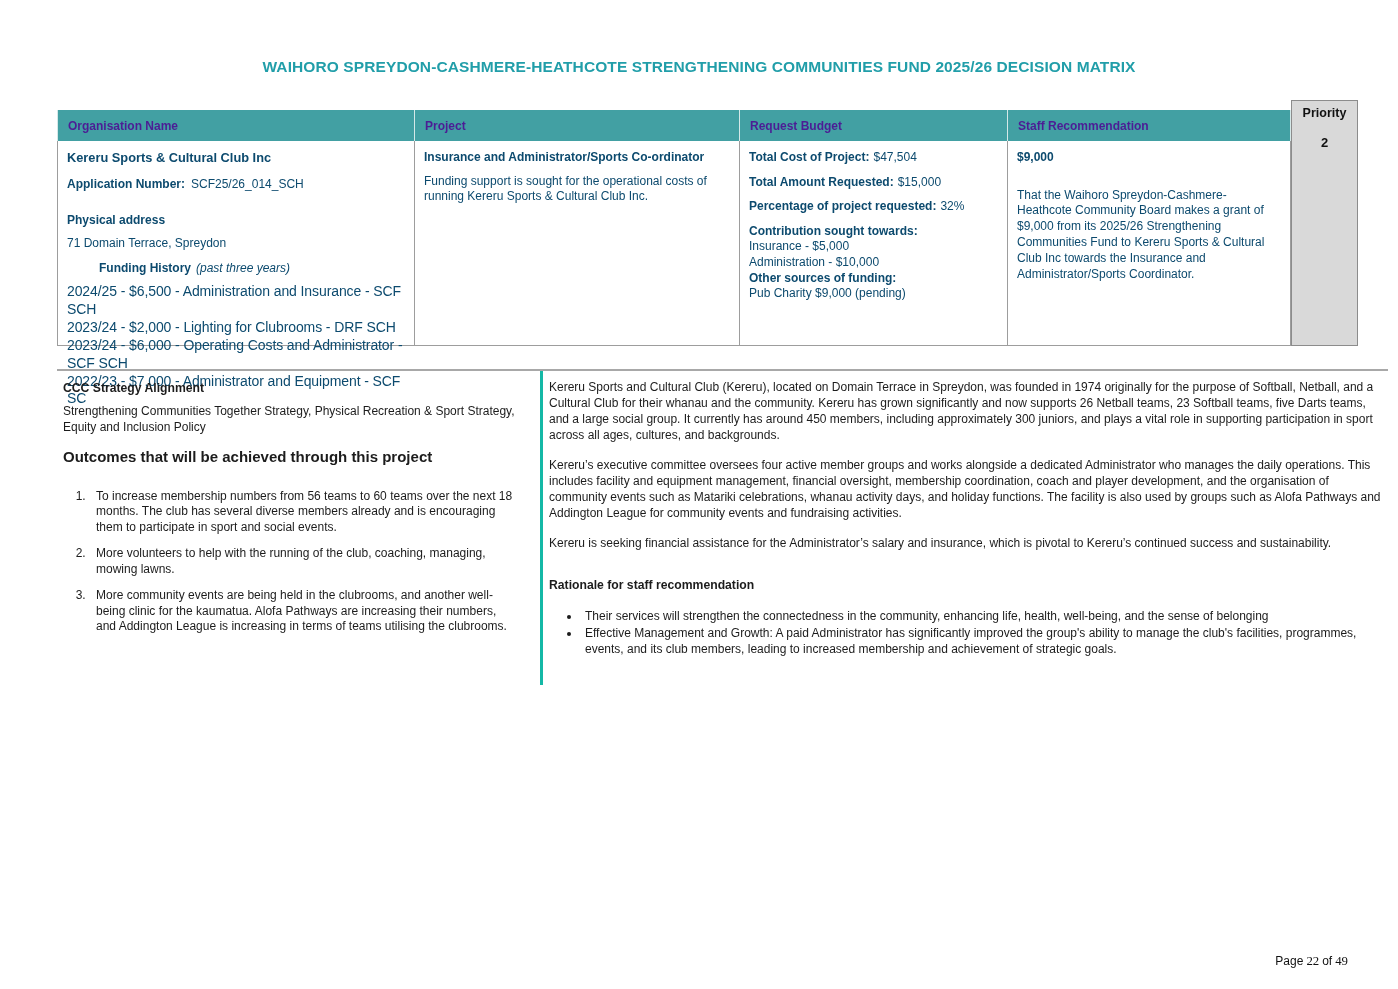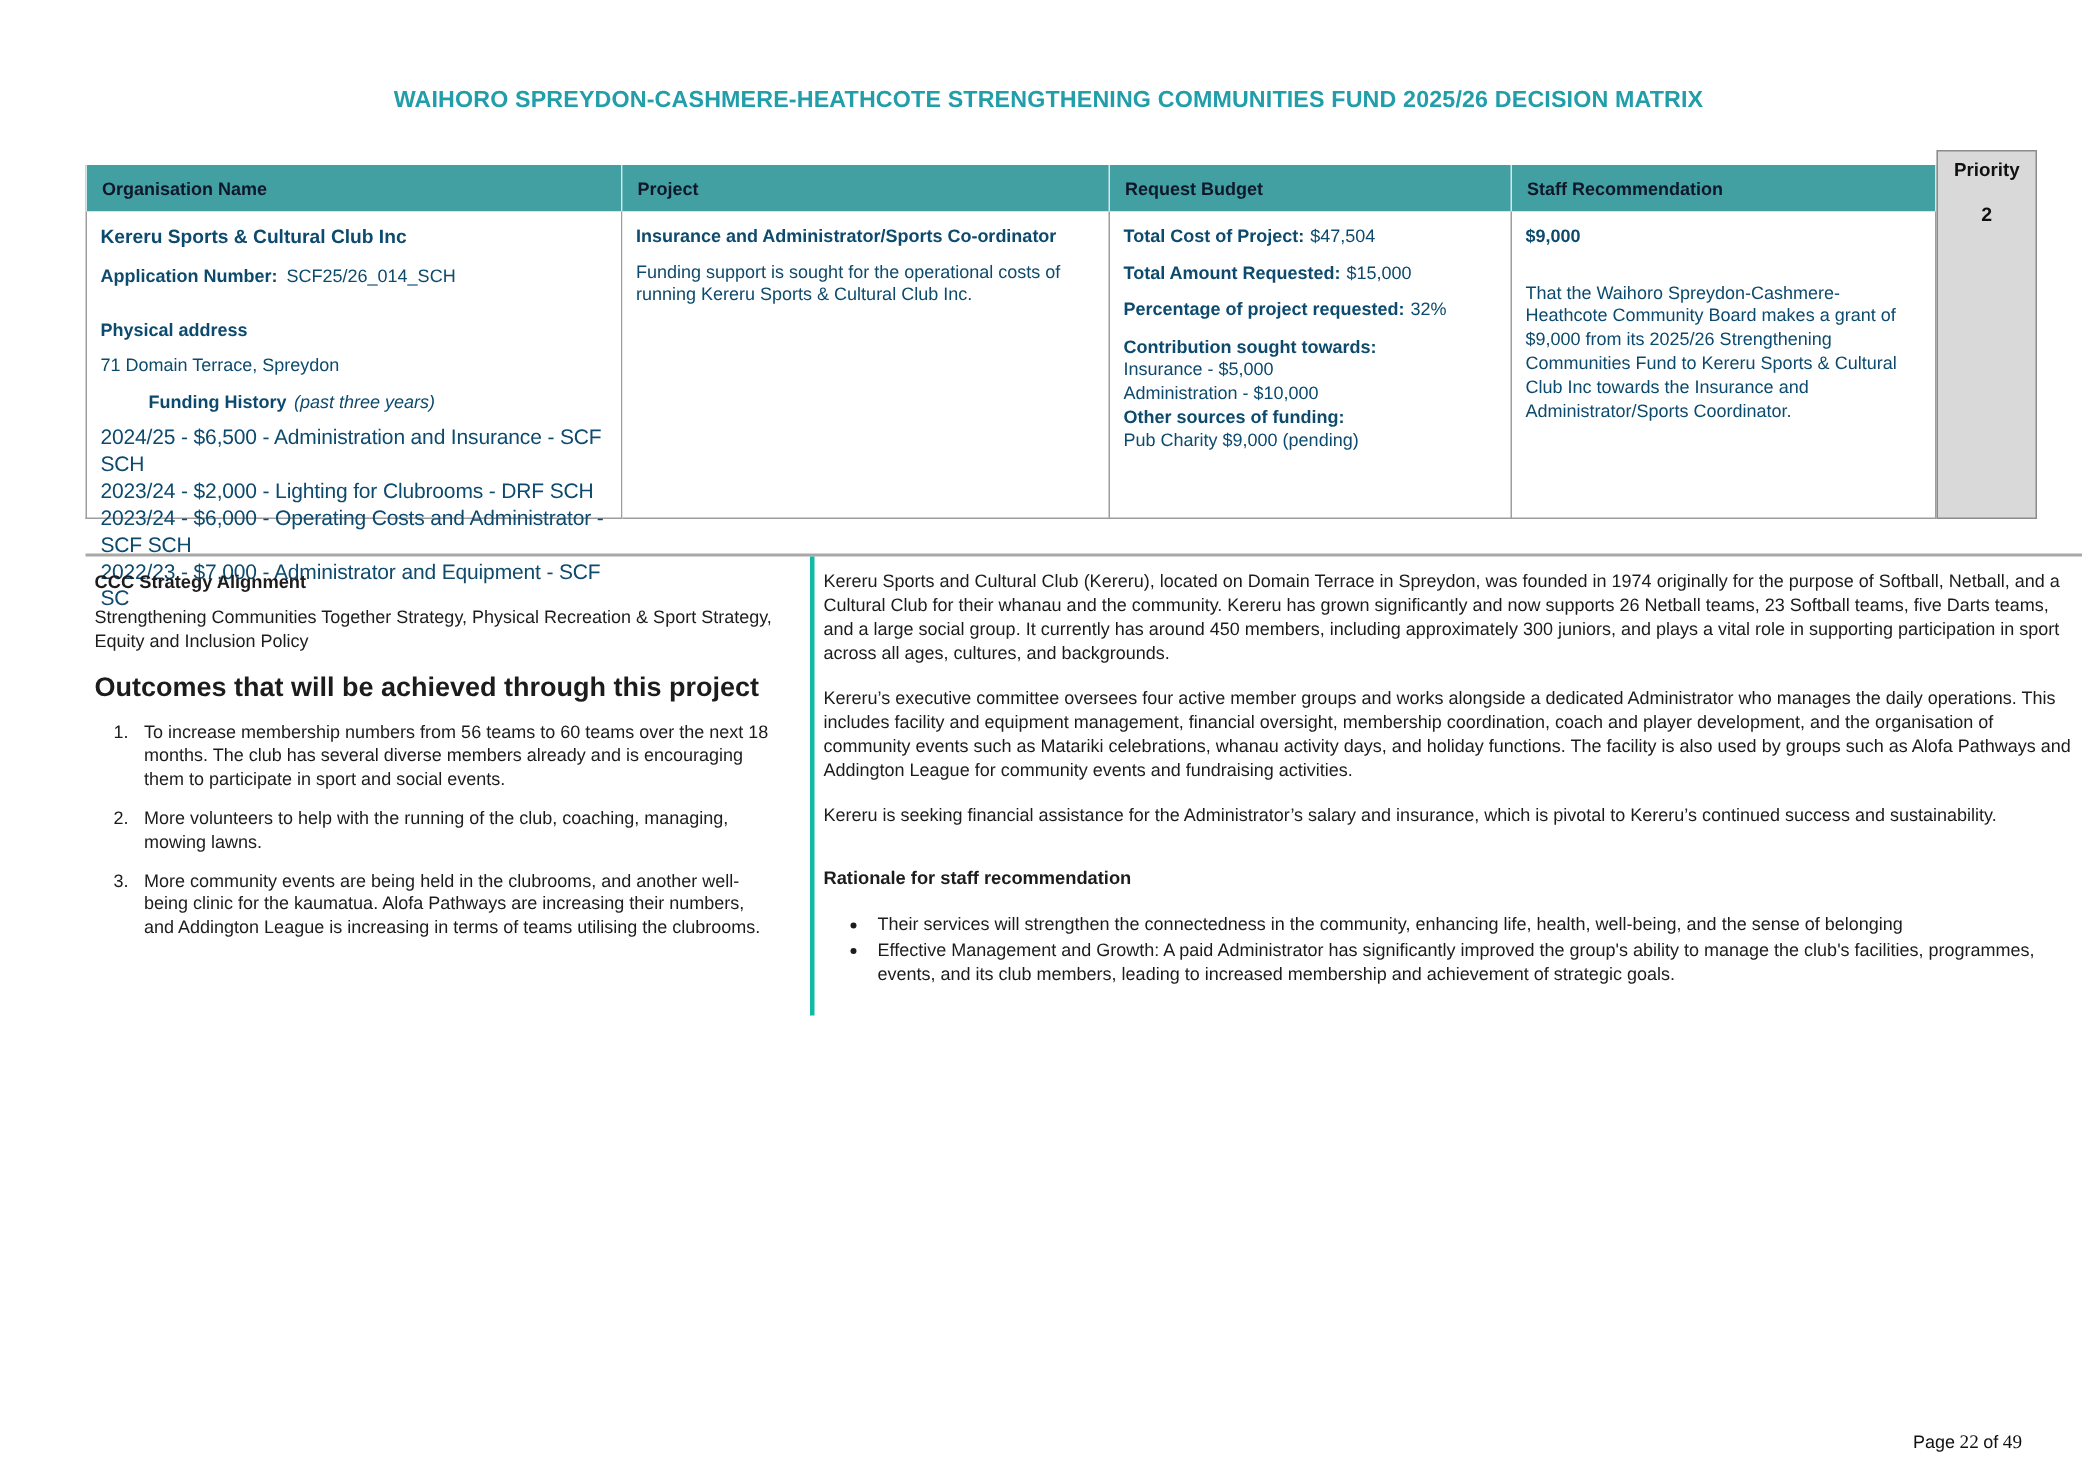--- a/index.html
+++ b/index.html
@@ -15,21 +15,21 @@
   }
   
   .matrix {
     position:absolute; left:57px; top:110px;
     display:grid;
     grid-template-columns:358px 325px 268px 283px 67px;
     grid-template-rows:31px 205px;
     font-size:12px;
   }
   .hcell {
-    background:#42a0a3; color:#0f172a; font-weight:bold;
+    background:#42a0a3; color:#4c1d95; font-weight:bold;
     display:flex; align-items:center; padding:0 10px;
     border-right:1px solid #d5e8e8; font-size:12px;
   }
   .hcell:first-child { border-left:1px solid #d5e8e8; }
   .bcell {
     background:#ffffff; border-bottom:1px solid #9d9d9d; border-right:1px solid #9d9d9d;
     padding:9px 9px 6px 9px; line-height:1.3; font-size:12px; color:#0c4a6e;
   }
   .bcell.first { border-left:1px solid #9d9d9d; }
   .priority-cell {
@@ -63,21 +63,21 @@
   }
   .details-left {
     width:486px; flex:0 0 486px; padding:9px 24px 40px 6px;
     border-right:3px solid #14b8a6; font-size:12px; line-height:1.32;
   }
   .details-right {
     flex:1 1 auto; padding:9px 2px 14px 6px; font-size:12px; line-height:1.33;
   }
   .sec-heading { font-weight:bold; margin-bottom:8px; font-size:12.2px; }
   .strategy-text { margin-bottom:11px; }
-  .outcomes-heading { font-weight:bold; margin-bottom:10px; font-size:18px; }
+  .outcomes-heading { font-weight:bold; margin-bottom:22px; font-size:15px; }
   ol.outcomes { list-style-type:decimal; padding-left:26px; }
   ol.outcomes li { padding-left:7px; margin-bottom:10px; }
   .assess-para { margin-bottom:14px; }
   .assess-para.last { margin-bottom:25px; }
   .rationale-heading { font-weight:bold; margin-bottom:16px; font-size:12.2px; }
   ul.rationale { list-style-type:disc; padding-left:32px; }
   ul.rationale li { padding-left:4px; margin-bottom:1px; }
   
   .footer {
     position:absolute; right:50px; bottom:20px; font-size:12px; color:#111;

